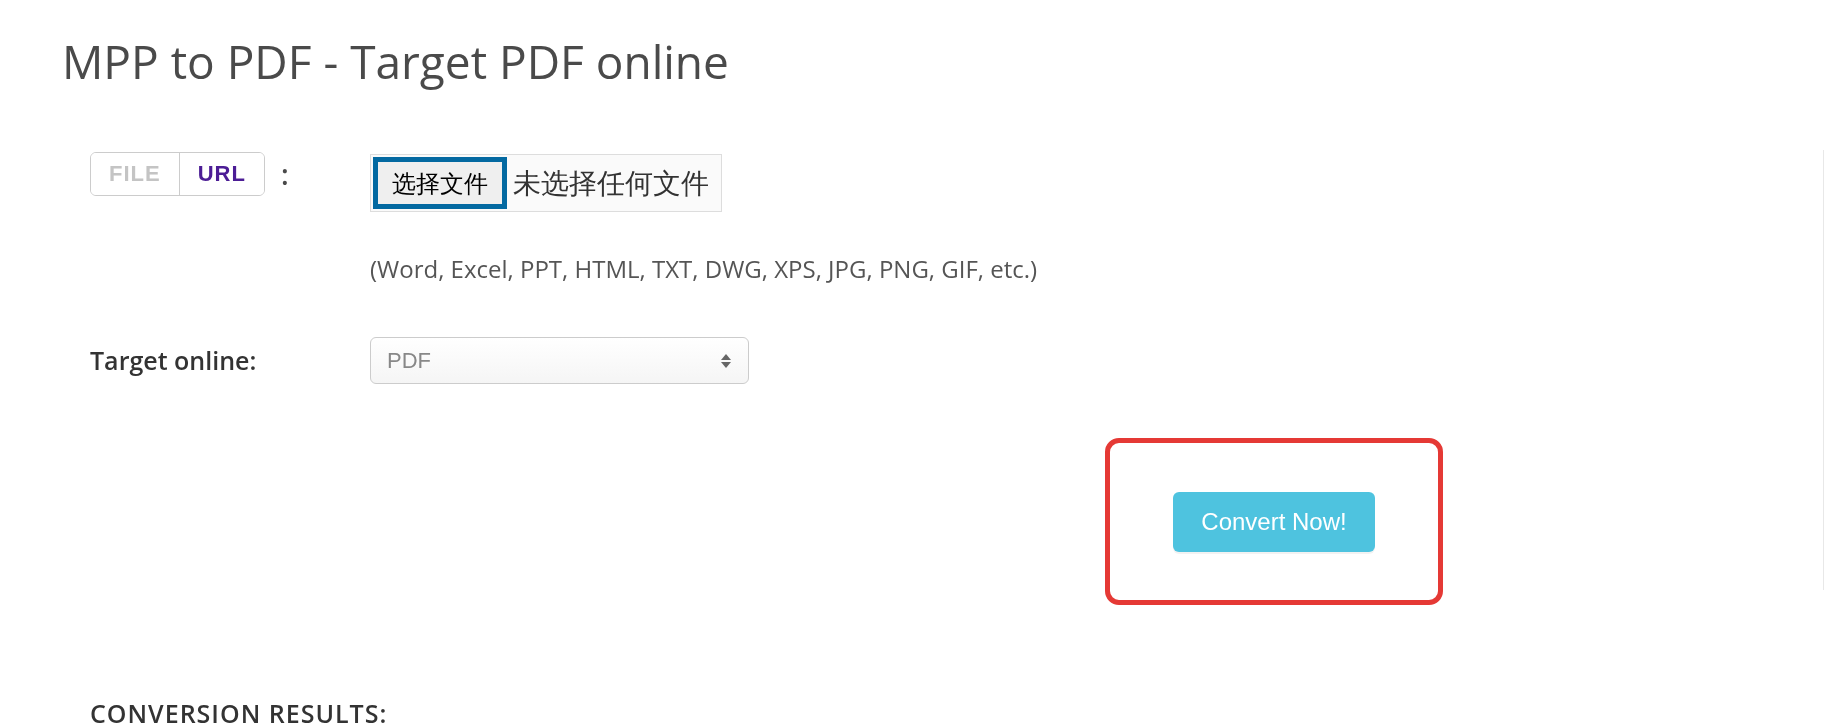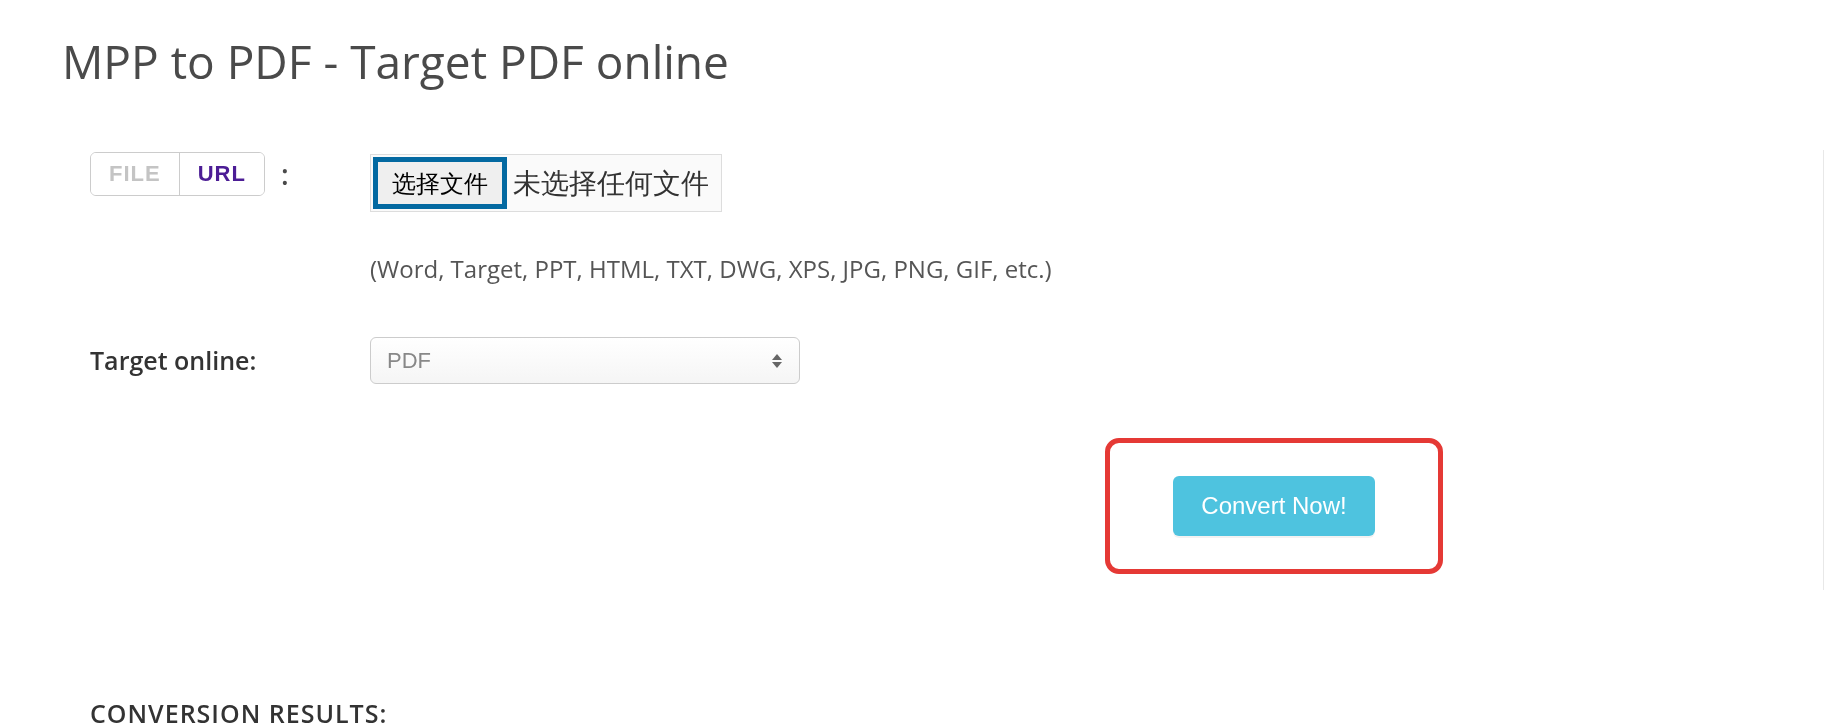--- a/index.html
+++ b/index.html
@@ -99,21 +99,21 @@
     }
     .row-target {
       margin-top: 50px;
       align-items: center;
     }
     .select-wrap {
       position: relative;
       display: inline-block;
     }
     .format-select {
-      width: 430px;
+      width: 379px;
       padding: 10px 16px;
       font-size: 22px;
       border: 1px solid #ccc;
       border-radius: 6px;
       background: linear-gradient(#fff, #f5f5f5);
       color: #888;
       appearance: none;
       -webkit-appearance: none;
       cursor: pointer;
     }
@@ -141,21 +141,21 @@
       height: 0;
       border-left: 5px solid transparent;
       border-right: 5px solid transparent;
       border-top: 6px solid #666;
     }
     .highlight-box {
       position: absolute;
       left: 1105px;
       top: 438px;
       width: 338px;
-      height: 136px;
+      height: 167px;
       border: 5px solid #e53935;
       border-radius: 14px;
       display: flex;
       align-items: center;
       justify-content: center;
     }
     .convert-btn {
       background: #4ec3df;
       color: #fff;
       font-size: 24px;
@@ -196,21 +196,21 @@
         <button class="toggle-btn inactive">FILE</button>
         <button class="toggle-btn">URL</button>
       </div>
       <span class="colon">:</span>
     </div>
     <div class="input-col">
       <div class="file-picker">
         <button class="choose-file-btn">选择文件</button>
         <span class="no-file-text">未选择任何文件</span>
       </div>
-      <div class="hint-text">(Word, Target, PPT, HTML, TXT, DWG, XPS, JPG, PNG, GIF, etc.)</div>
+      <div class="hint-text">(Word, Excel, PPT, HTML, TXT, DWG, XPS, JPG, PNG, GIF, etc.)</div>
     </div>
   </div>
 
   <div class="row row-target">
     <div class="label-col">
       <span class="target-label">Target online:</span>
     </div>
     <div class="input-col">
       <div class="select-wrap">
         <select class="format-select">

